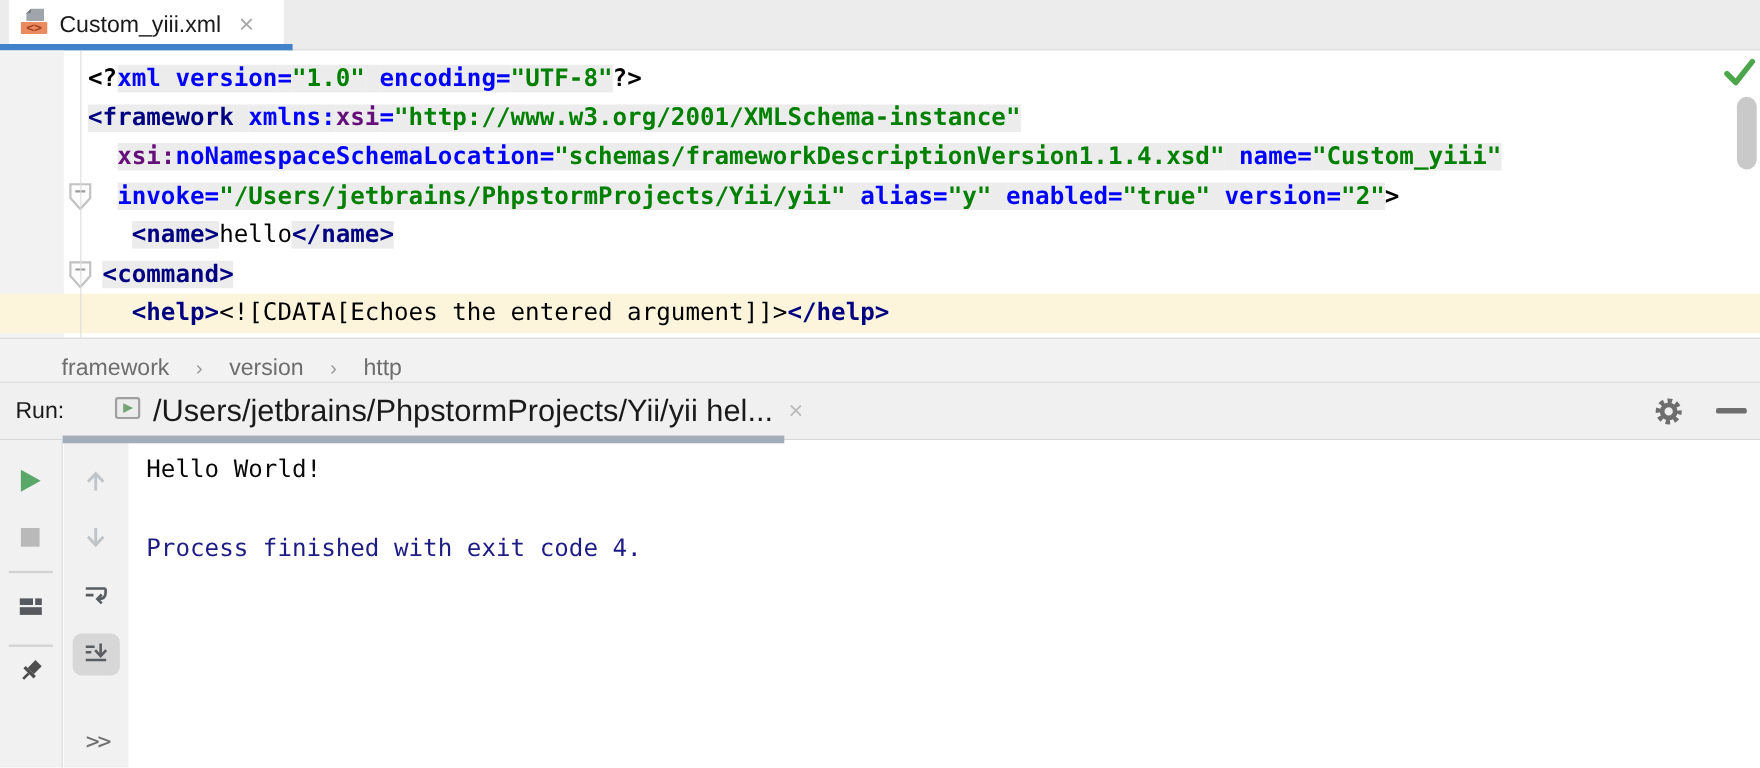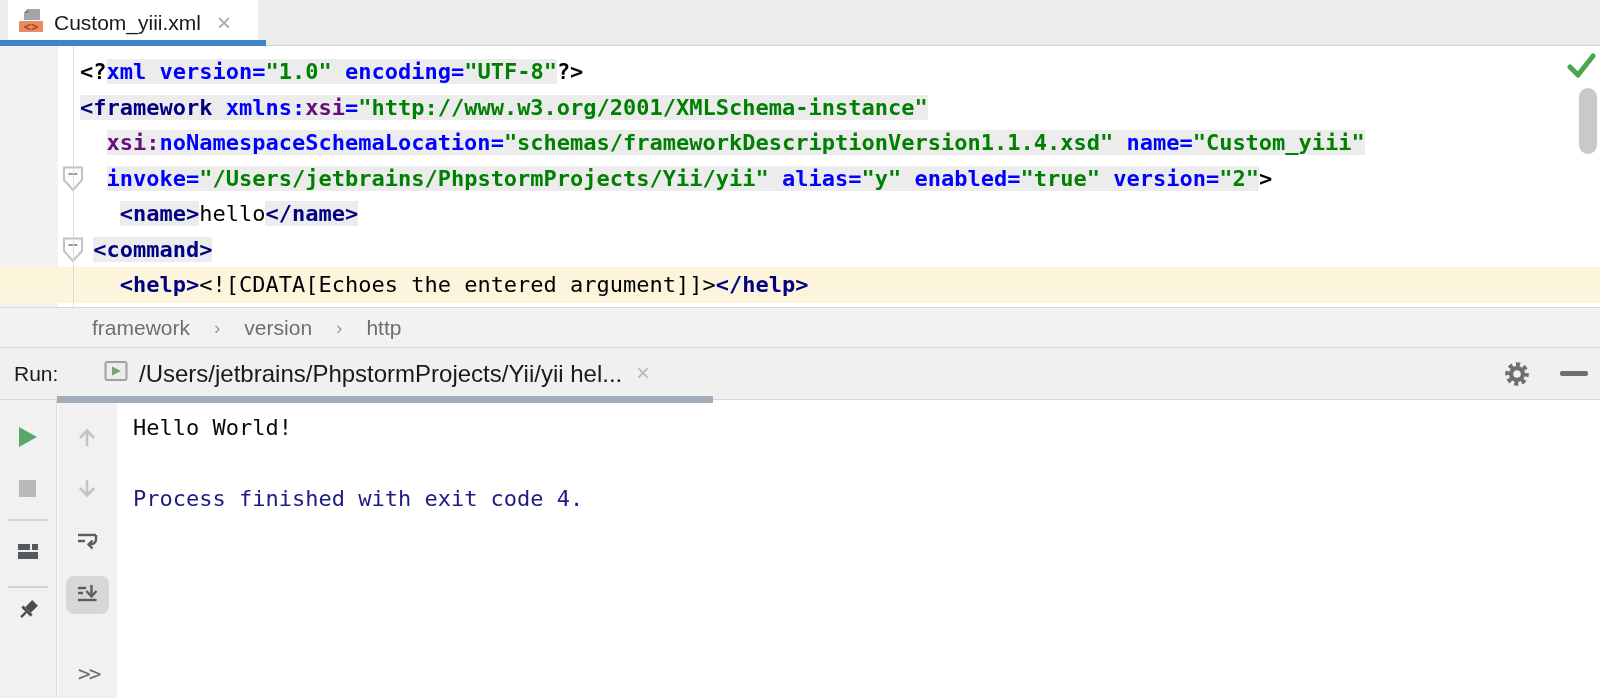--- a/index.html
+++ b/index.html
@@ -40,29 +40,29 @@
   .seg-val{color:var(--val);}
   .seg-pl{color:#000;font-weight:normal;}
   .seg-plb{color:#000;}
   .fold-marker{position:absolute;left:62px;top:5px;z-index:4;cursor:pointer;}
   .check-ok{position:absolute;right:4px;top:5px;z-index:5;cursor:pointer;}
   .scroll-thumb{position:absolute;right:3px;top:42px;width:18px;height:66px;border-radius:9px;background:#C9C9C9;z-index:5;cursor:pointer;}
 
   
   .breadcrumbs{position:absolute;top:307px;left:0;right:0;height:41px;background:#F2F2F2;
                border-top:1px solid #D8D8D8;border-bottom:1px solid #D8D8D8;box-sizing:border-box;
-               display:flex;align-items:center;padding-left:92px;font-size:21px;color:#6E6E6E;}
+               display:flex;align-items:flex-end;padding-left:56px;font-size:21px;color:#6E6E6E;}
   .crumb{margin-right:24px;cursor:pointer;}
   .crumb-sep{margin-right:24px;color:#9A9A9A;font-size:19px;}
 
   
   .run-header{position:absolute;top:348px;left:0;right:0;height:52px;background:#F0F0F0;border-bottom:1px solid #D8D8D8;box-sizing:border-box;}
   .run-label{position:absolute;left:14px;top:0;line-height:51px;font-size:21px;color:#1a1a1a;}
   .run-tab{position:absolute;left:104px;top:0;height:51px;display:flex;align-items:center;cursor:pointer;}
-  .run-tab-title{font-size:24px;color:#1a1a1a;margin-left:10px;white-space:nowrap;}
+  .run-tab-title{font-size:28px;color:#1a1a1a;margin-left:10px;white-space:nowrap;}
   .run-tab-close{margin-left:14px;color:#B9B9B9;font-size:23px;}
   .run-tab-underline{position:absolute;left:57px;top:396px;width:656px;height:7px;background:var(--runline);z-index:6;}
   .gear-btn{position:absolute;left:1504px;top:13px;width:26px;height:26px;cursor:pointer;}
   .min-btn{position:absolute;left:1560px;top:23px;width:28px;height:5px;background:#6E6E6E;border-radius:2px;cursor:pointer;}
 
   
   .console{position:absolute;top:400px;left:0;right:0;bottom:0;background:#fff;}
   .tcol1{position:absolute;left:0;top:0;width:57px;height:100%;background:#F1F1F1;border-right:1px solid #DCDCDC;box-sizing:border-box;}
   .tcol2{position:absolute;left:58px;top:0;width:59px;height:100%;background:#F1F1F1;}
   .tbtn{position:absolute;width:26px;height:26px;cursor:pointer;}

